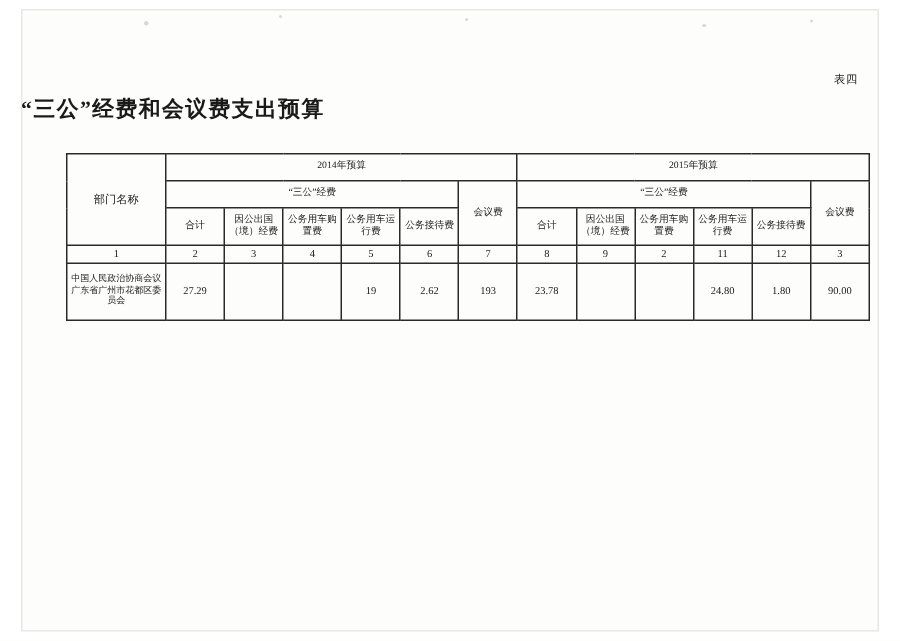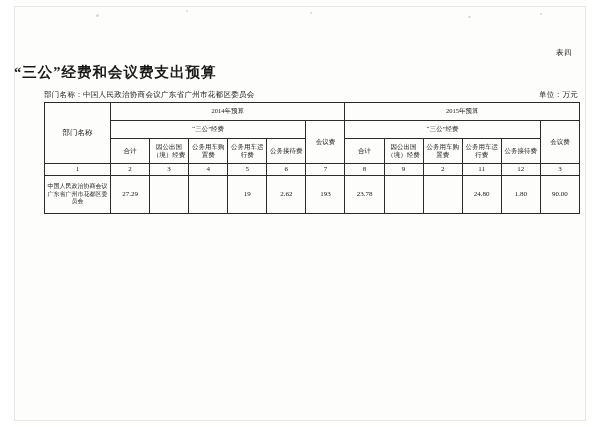--- a/index.html
+++ b/index.html
@@ -111,24 +111,20 @@
 <div class="speck" style="left:310px;top:12px;width:2px;height:2px;"></div>
 <div class="speck" style="left:468px;top:16px;width:3px;height:2px;"></div>
 <div class="speck" style="left:540px;top:13px;width:2px;height:2px;"></div>
 
 <div class="content">
 
   <div class="form-no">表四</div>
 
   <div class="doc-title">“三公”经费和会议费支出预算</div>
 
-  <div class="meta-row">
-    <span class="meta-left">部门名称：中国人民政治协商会议广东省广州市花都区委员会</span>
-    <span class="meta-right">单位：万元</span>
-  </div>
 
   <table class="budget">
     <colgroup>
       <col class="col-name">
       <col span="12">
     </colgroup>
     <tbody>
       <tr>
         <td rowspan="3" class="col-name unit-big">部门名称</td>
         <td colspan="6" class="h-group">2014年预算</td>

